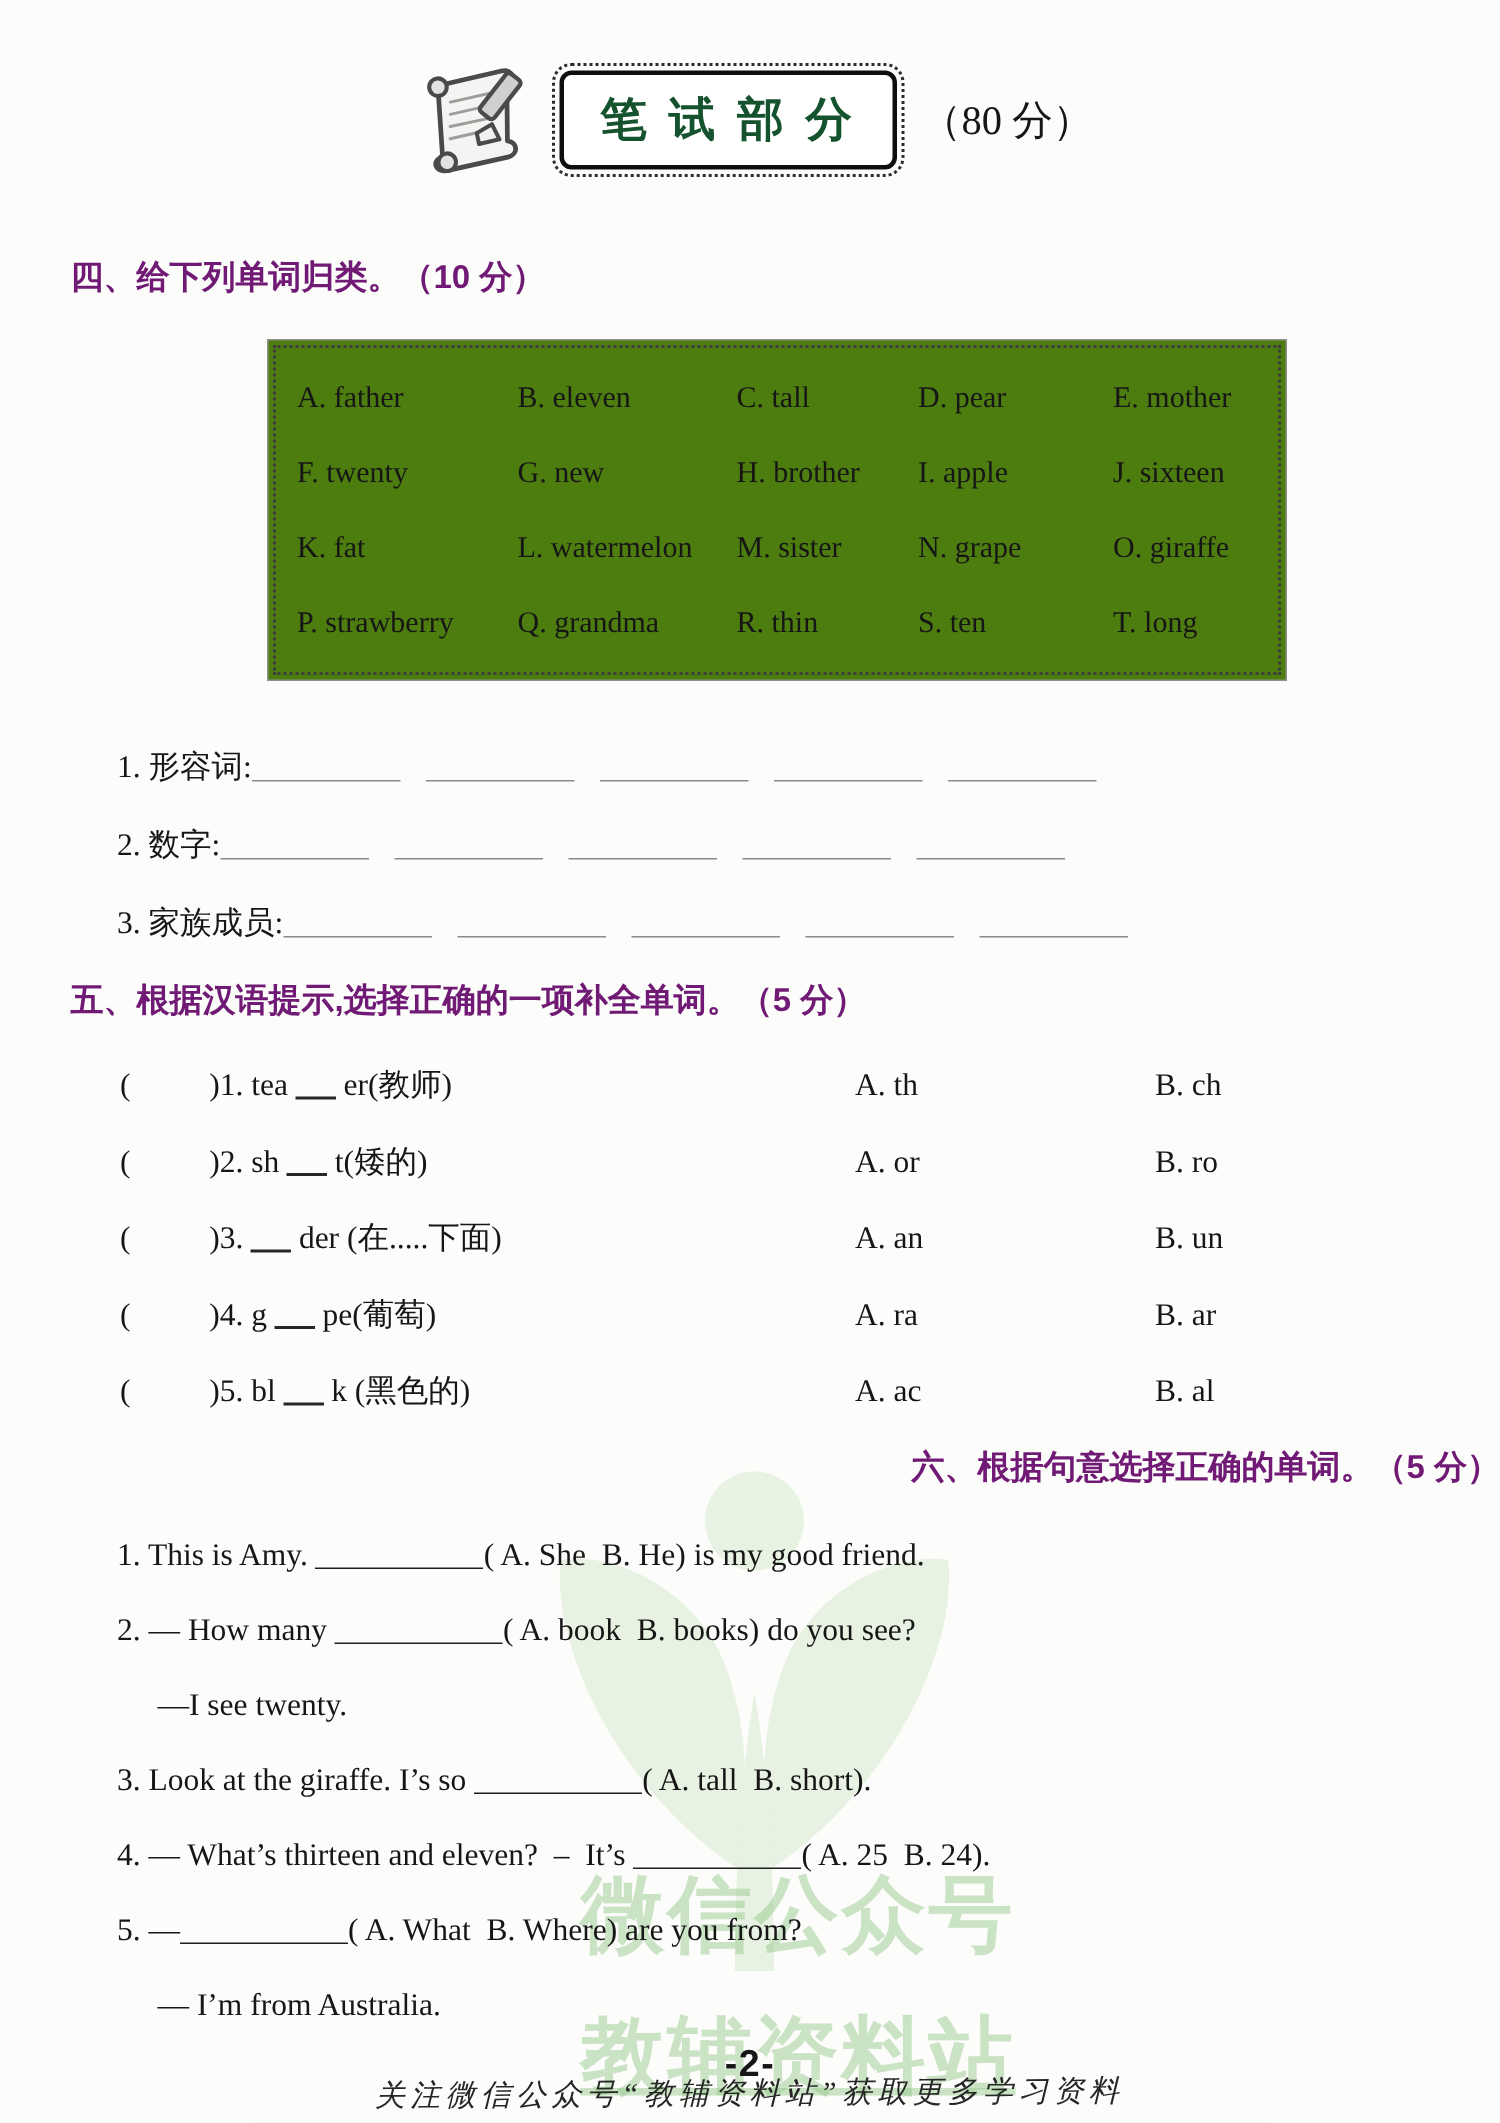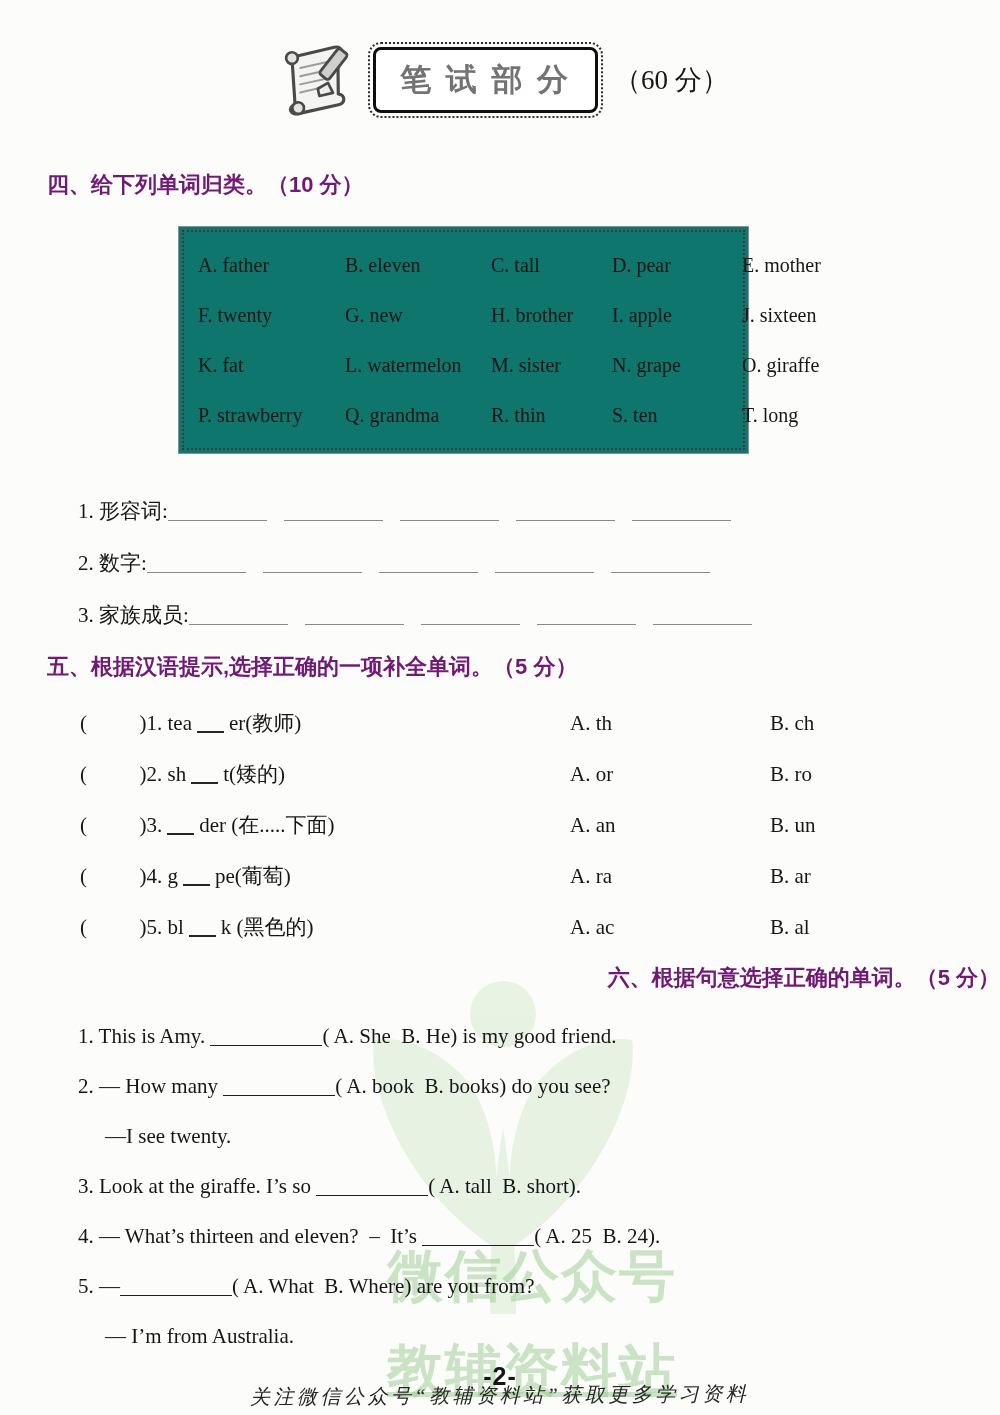--- a/index.html
+++ b/index.html
@@ -38,42 +38,42 @@
     border: 3px solid #0e0e0e;
     outline: 2px dotted #2c2c2c;
     outline-offset: 3px;
     border-radius: 8px;
     background: #fff;
     padding: 9px 24px;
   }
   .title-inner {
     font-family: "Liberation Sans", sans-serif;
     font-weight: bold; font-size: 31px; letter-spacing: 3px;
-    color: #737373; white-space: pre;
+    color: #14532d; white-space: pre;
   }
   .hdr-score { font-size: 27px; margin-left: 4px; white-space: pre; }
 
   
   .sec-title {
     font-family: "Liberation Sans", sans-serif;
     font-weight: bold; font-size: 22px;
     margin-left: 47px; white-space: pre;
     color: #701a75;
   }
   #sec4-title { margin-top: 50px; }
   #sec5-title { margin-top: 4px; }
   #sec6-title { margin-top: 13px; text-align: right; }
 
   
   .word-box-outer {
     margin: 26px 0 0 178px;
-    width: 571px;
+    width: 680px;
     border: 1px solid #8f8f8f;
     padding: 3px;
-    background: #0f766e;
+    background: #4d7c0f;
   }
   .word-box {
     border: 2px dotted #3d3d3d;
     padding: 8px 14px;
     display: grid;
     grid-template-columns: 147px 146px 121px 130px 1fr;
     grid-auto-rows: 50px;
     align-items: center;
     font-size: 20px;
   }
@@ -155,21 +155,21 @@
           </g>
           <g stroke-linejoin="round" stroke-linecap="round">
             <rect x="63" y="8" width="13" height="36" rx="3" fill="#cfcfcd" stroke="#4a4a4a" stroke-width="3.2" transform="rotate(38 69 26)"></rect>
             <path d="M52 54 L63 47 L69 58 L54 62 Z" fill="#f0f0ee" stroke="#4a4a4a" stroke-width="3" transform="rotate(2 60 55)"></path>
           </g>
         </svg>
       </span>
       <div class="title-box">
         <div class="title-inner">笔 试 部 分</div>
       </div>
-      <span class="hdr-score">（60 分）</span>
+      <span class="hdr-score">（80 分）</span>
     </div>
 
     <div class="sec-title" id="sec4-title">四、给下列单词归类。（10 分）</div>
 
     <div class="word-box-outer">
       <div class="word-box">
         <span class="word">A. father</span>
         <span class="word">B. eleven</span>
         <span class="word">C. tall</span>
         <span class="word">D. pear</span>

